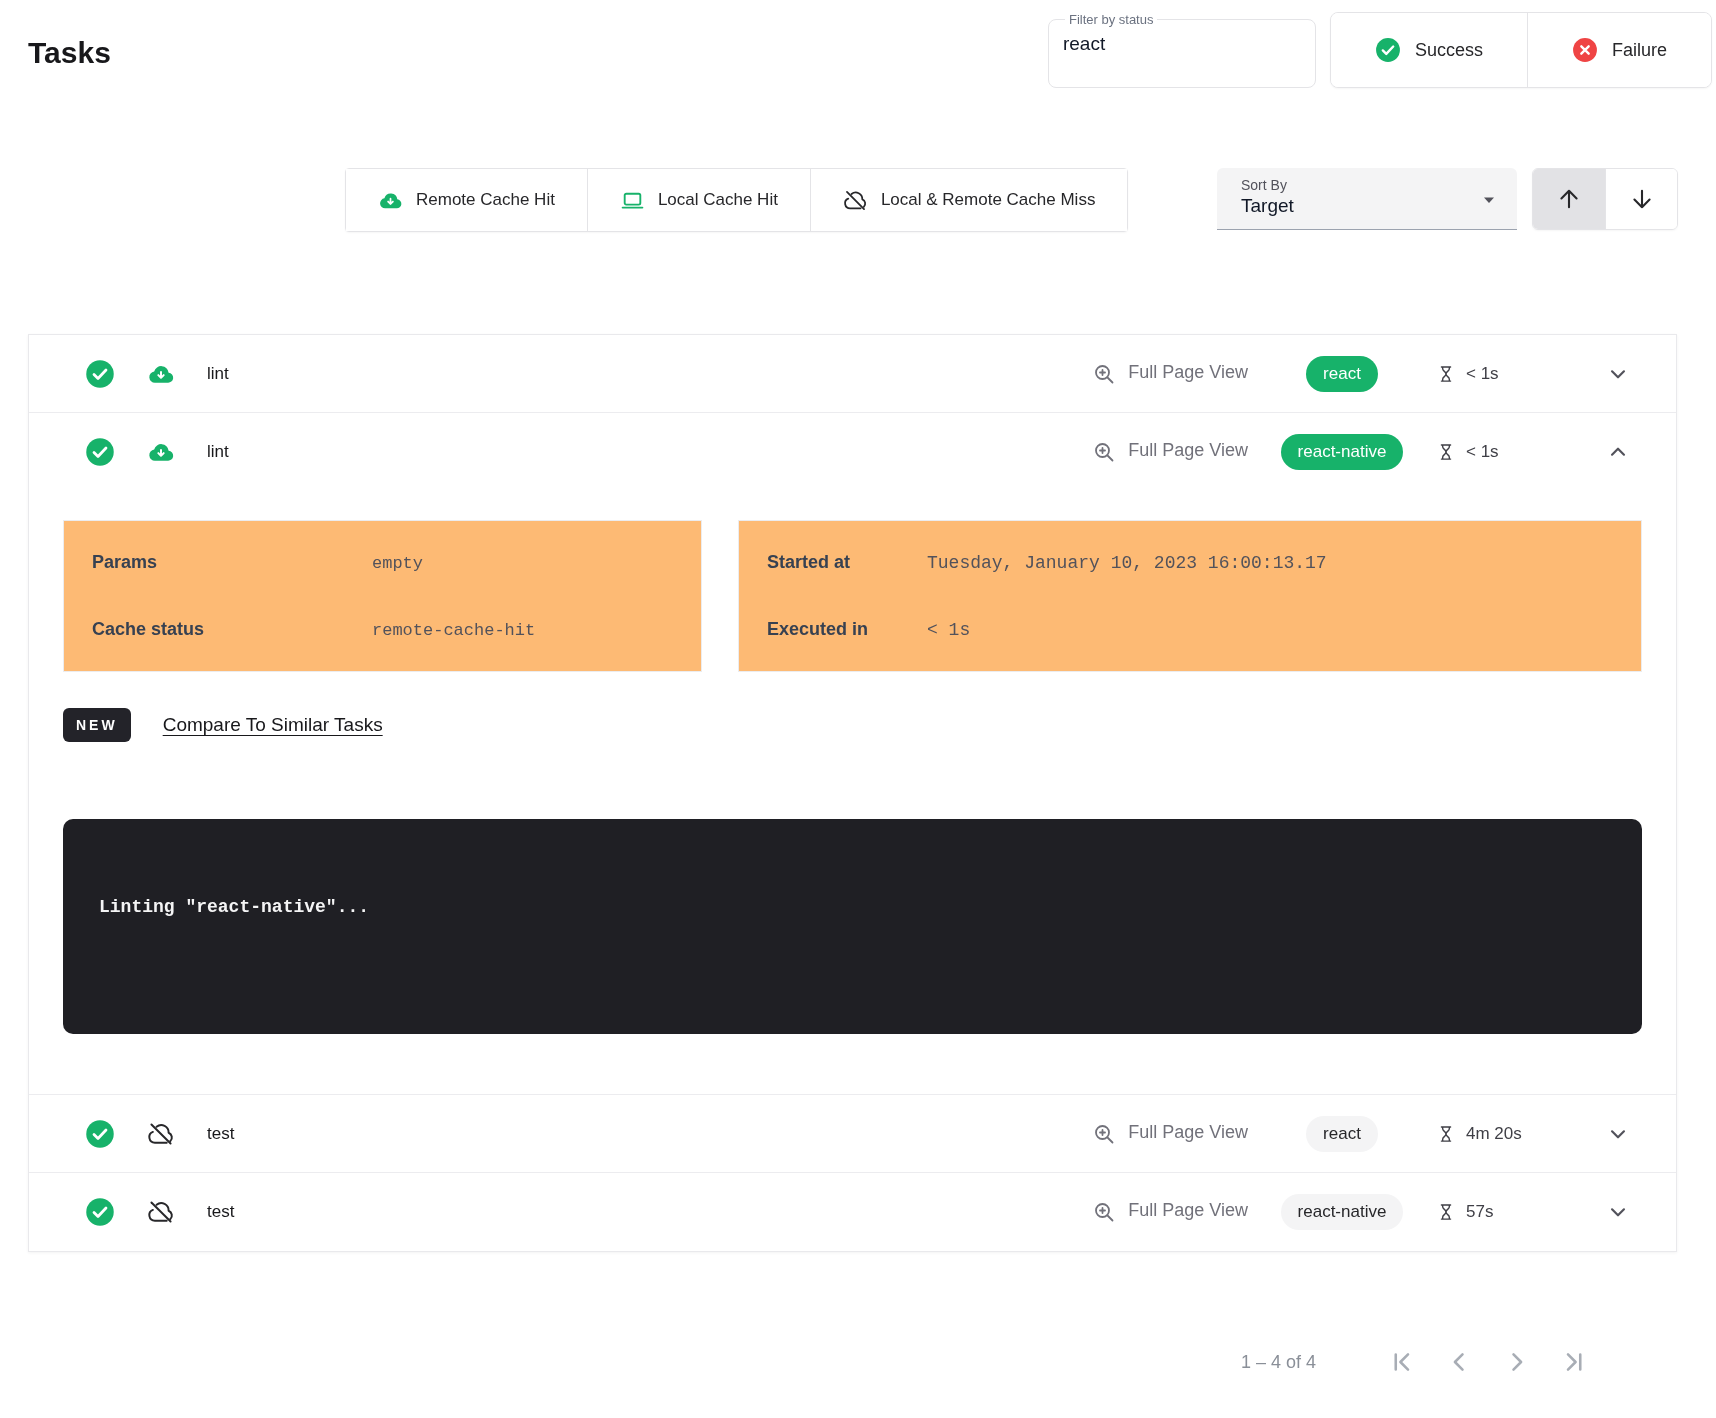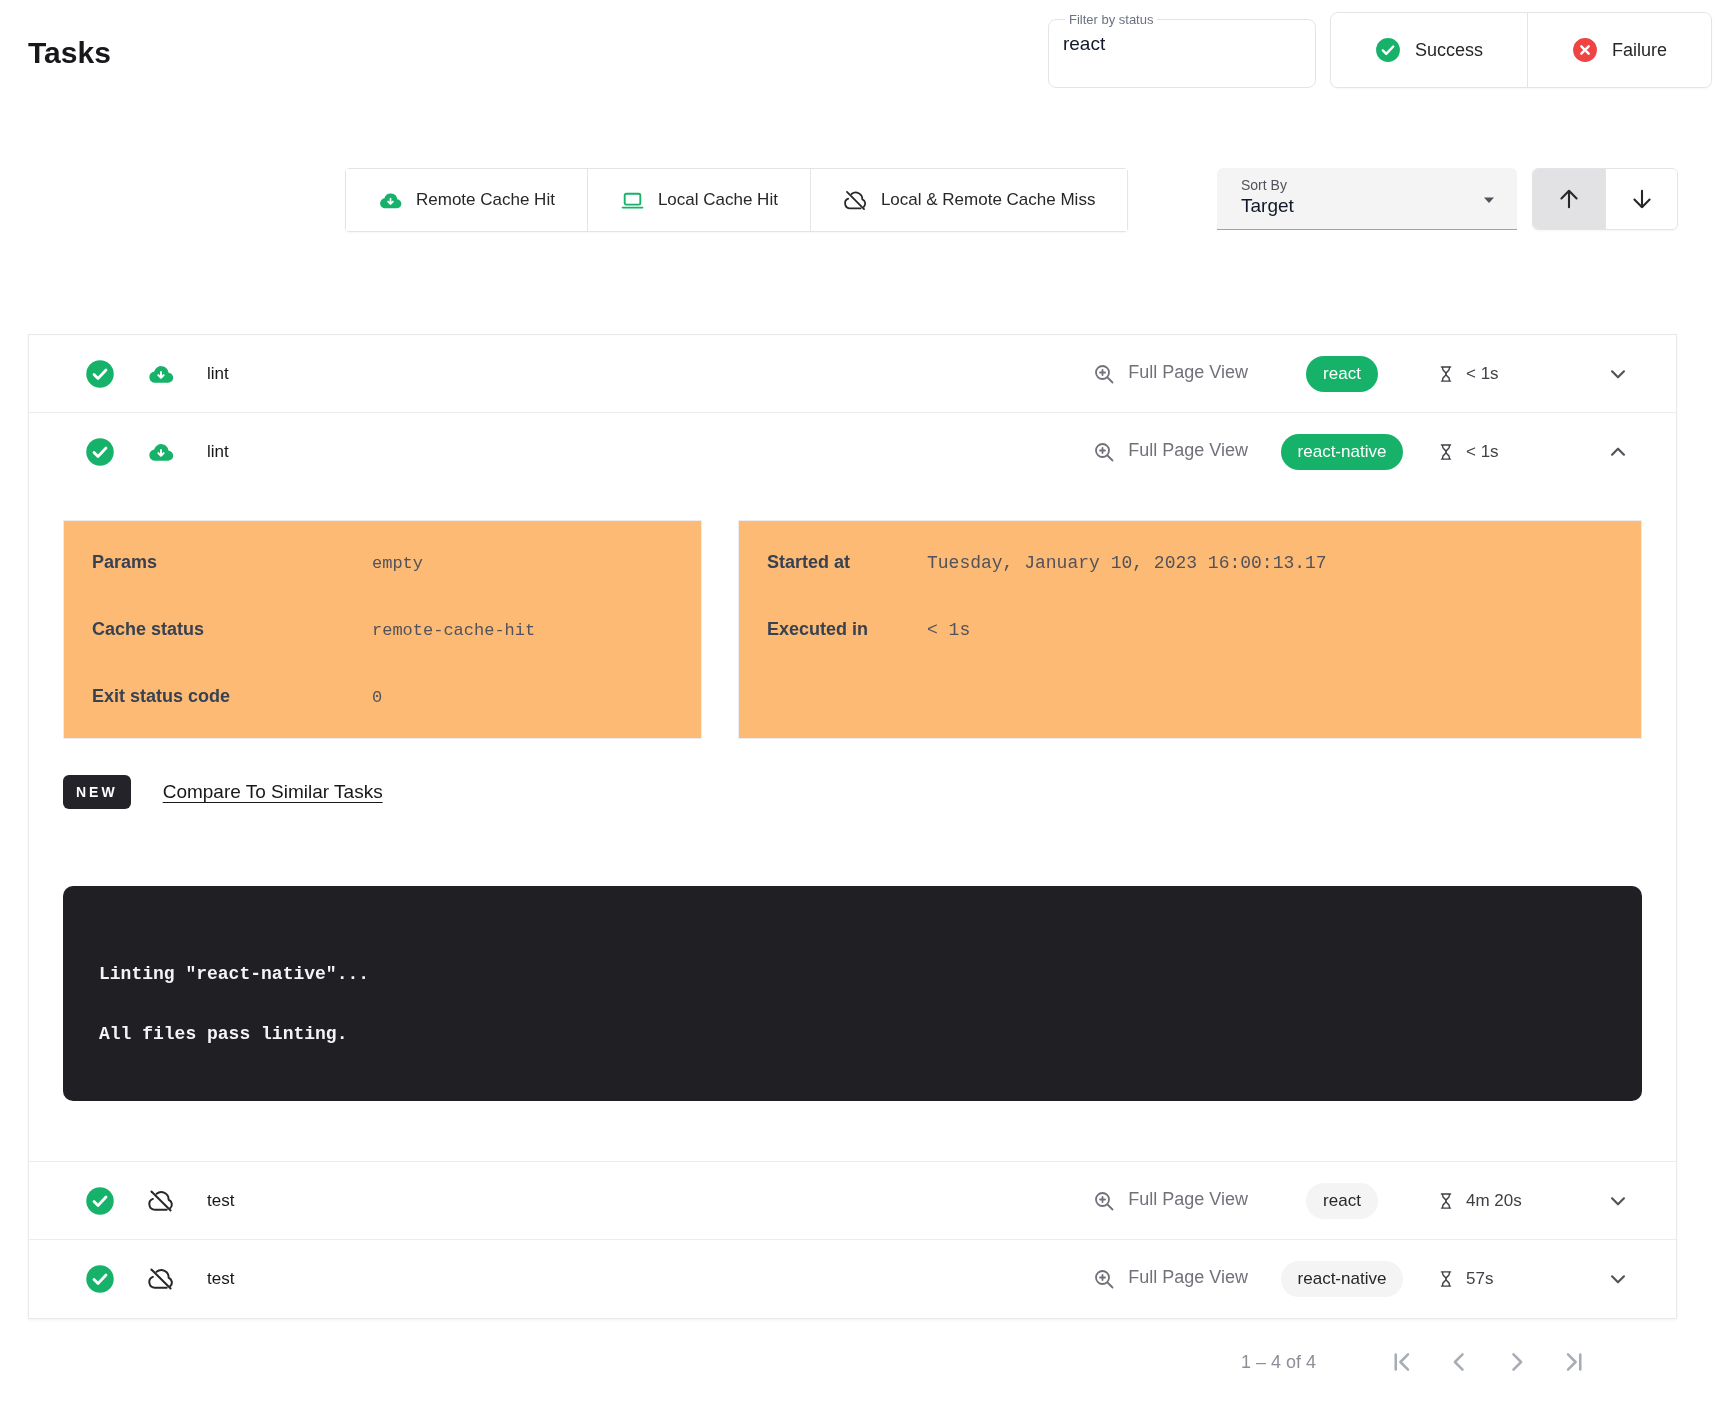--- a/index.html
+++ b/index.html
@@ -264,45 +264,40 @@
         <div class="cards">
           <div class="card left">
             <div class="card-row">
               <span class="card-label">Params</span>
               <span class="card-value">empty</span>
             </div>
             <div class="card-row">
               <span class="card-label">Cache status</span>
               <span class="card-value">remote-cache-hit</span>
             </div>
-            <div class="card-row">
-              <span class="card-label">Exit status code</span>
-              <span class="card-value">0</span>
-            </div>
           </div>
           <div class="card right">
             <div class="card-row">
               <span class="card-label">Started at</span>
               <span class="card-value">Tuesday, January 10, 2023 16:00:13.17</span>
             </div>
             <div class="card-row">
               <span class="card-label">Executed in</span>
               <span class="card-value">&lt; 1s</span>
             </div>
           </div>
         </div>
 
         <div class="compare-row">
           <span class="new-badge">NEW</span>
           <a class="compare-link">Compare To Similar Tasks</a>
         </div>
 
         <div class="terminal">
           <div class="terminal-line">Linting "react-native"...</div>
-          <div class="terminal-line">All files pass linting.</div>
         </div>
       </div>
     </div>
 
     <div class="task-row-header bordered">
       <div class="row-left">
         <span>
           <svg width="30" height="30" viewBox="0 0 24 24">
               <circle cx="12" cy="12" r="11" fill="#17b26a"></circle>
               <path d="m7.2 12.4 3.2 3.2 6.4-6.8" stroke="#fff" stroke-width="2.2" fill="none" stroke-linecap="round" stroke-linejoin="round"></path>

